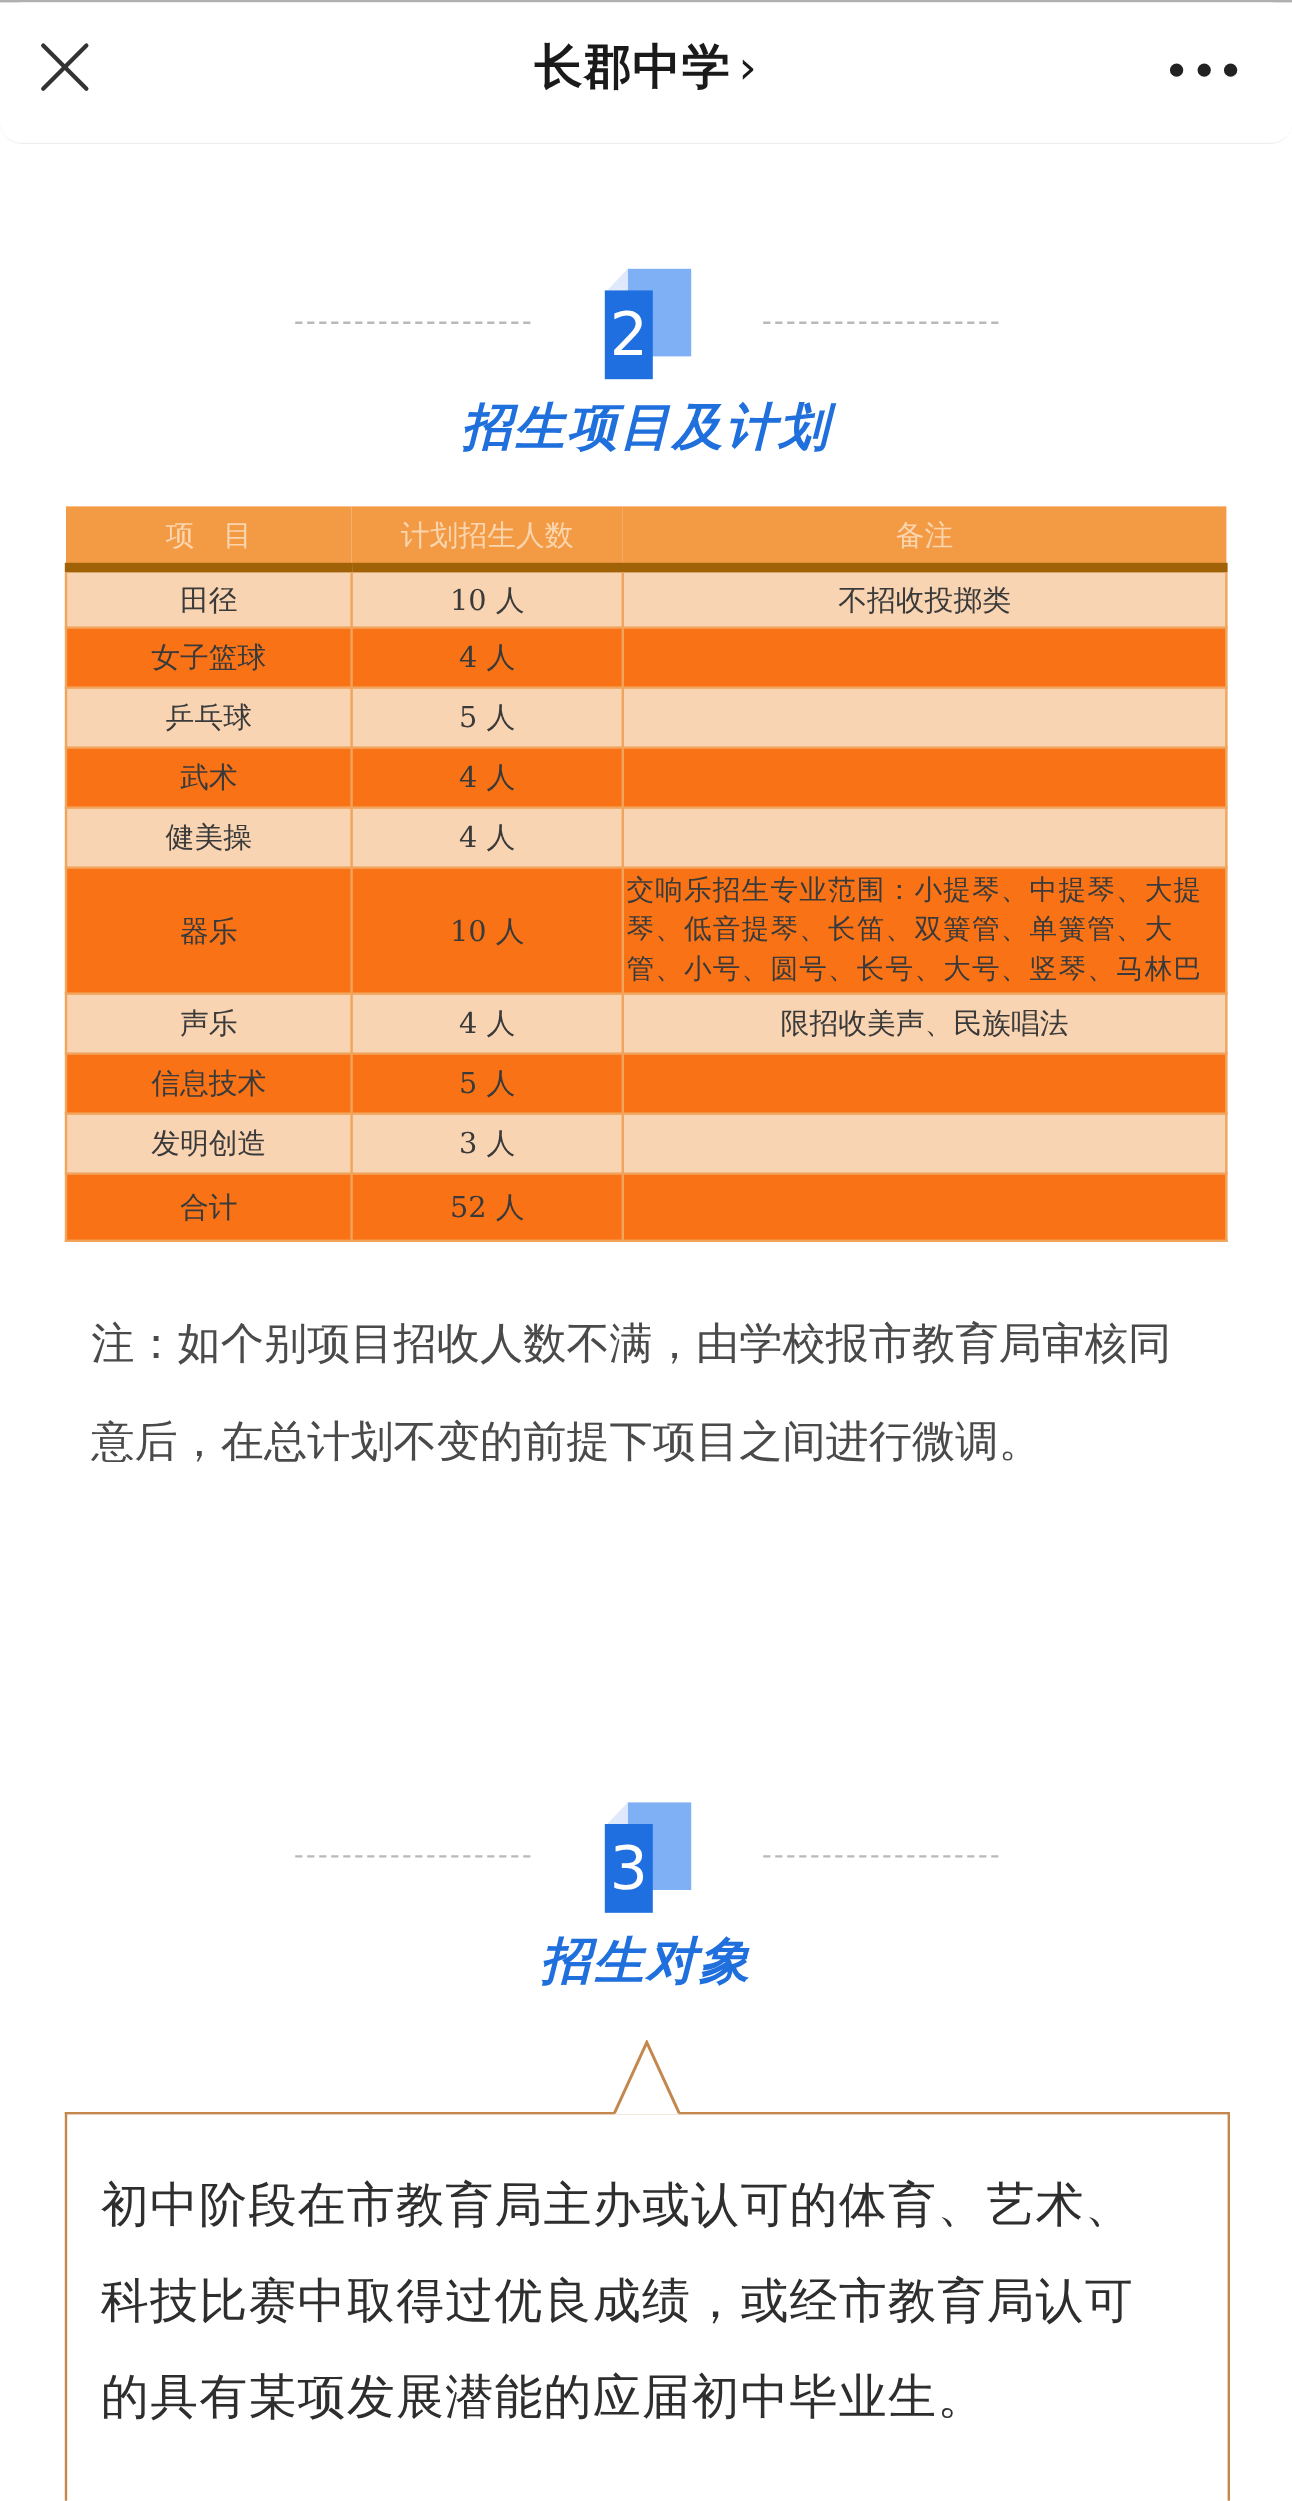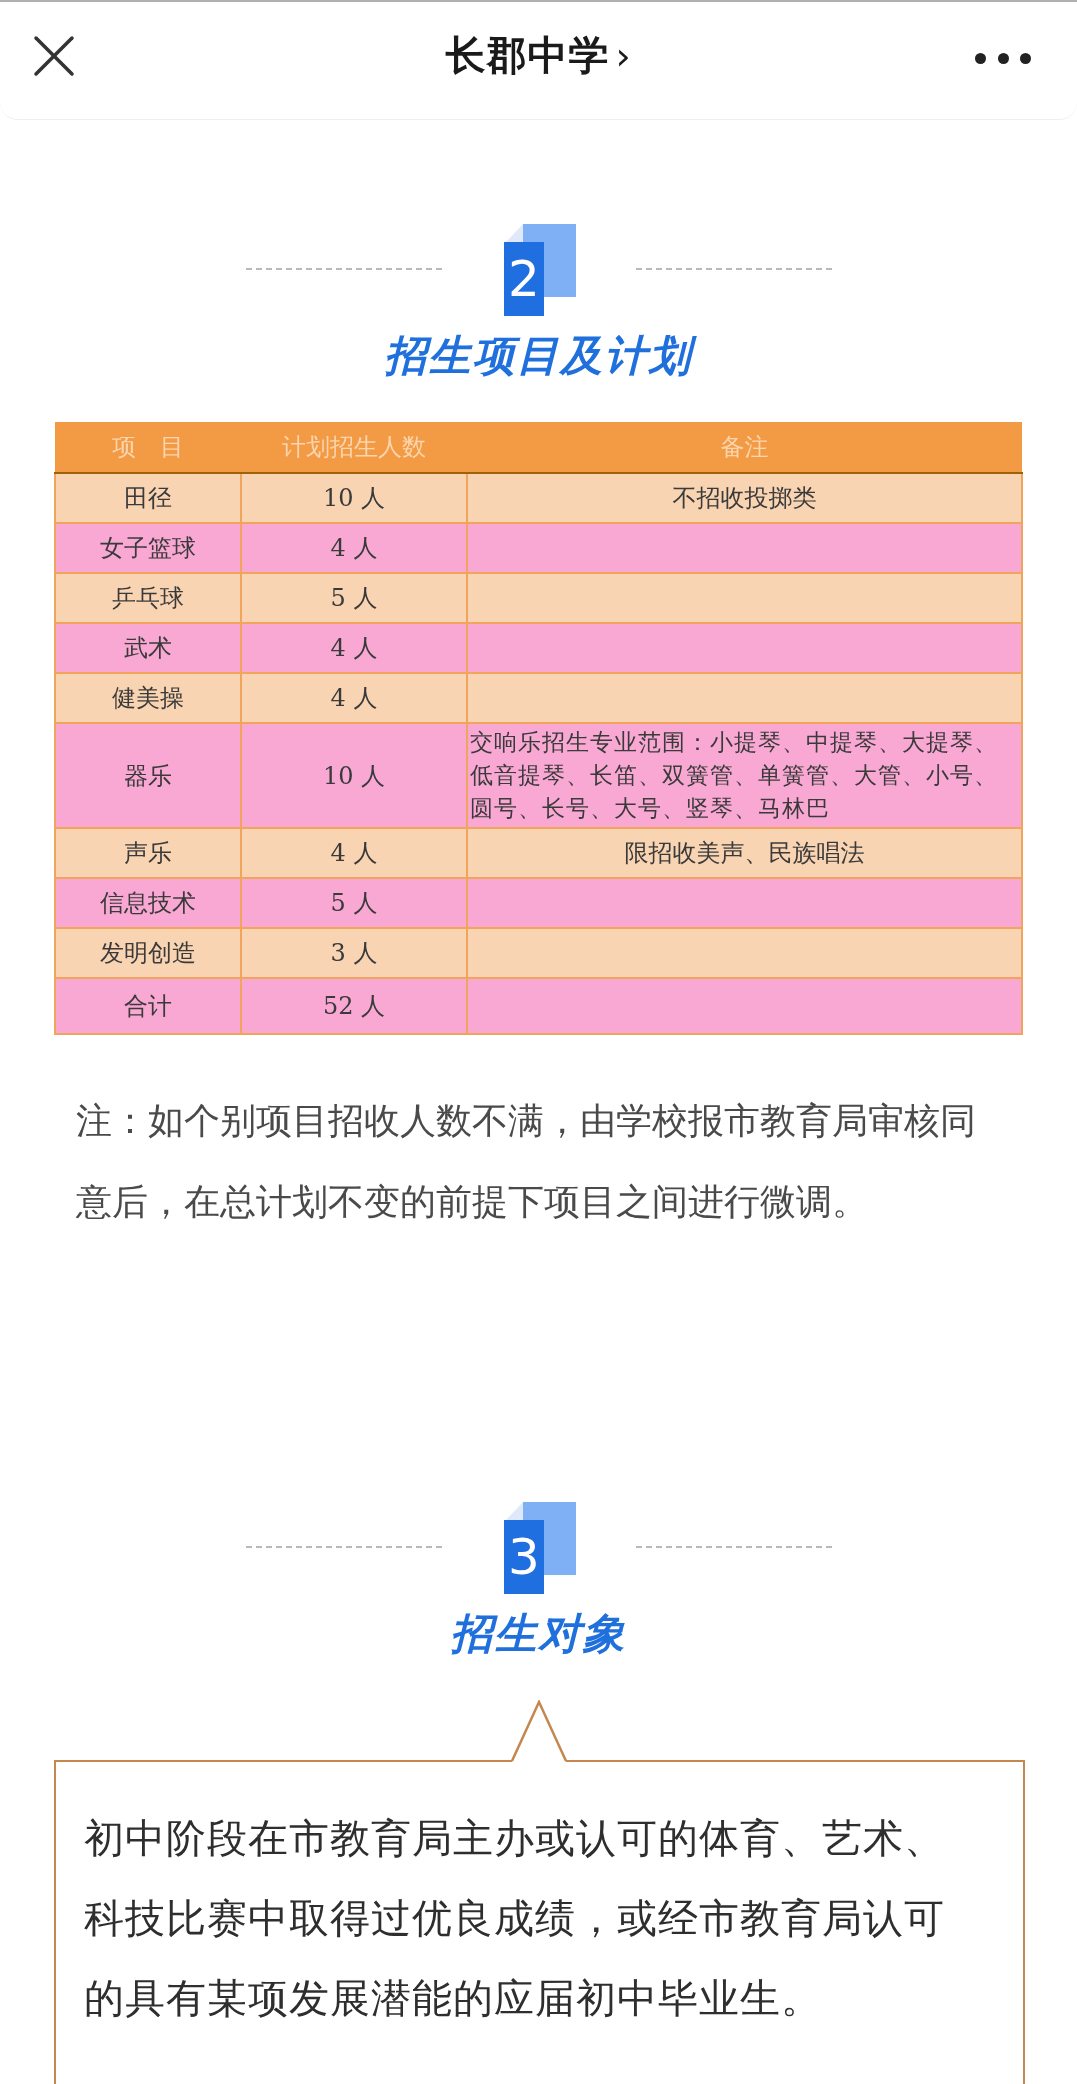--- a/index.html
+++ b/index.html
@@ -17,25 +17,25 @@
   .section-head { position: absolute; left: 0; width: 1077px; height: 170px; }
   .dash { position: absolute; top: 58px; width: 196px; border-top: 2px dashed #b9b9b9; }
   .dash.left { left: 246px; }
   .dash.right { left: 636px; }
   .badge-back { position: absolute; left: 523px; top: 14px; width: 53px; height: 73px; background: #7fb0f5; }
   .badge-fold { position: absolute; left: 506px; top: 14px; width: 0; height: 0; border-left: 17px solid transparent; border-bottom: 18px solid #dfe9fb; }
   .badge-front { position: absolute; left: 504px; top: 32px; width: 40px; height: 74px; background: #1f6fe0; color: #fff; font-size: 50px; line-height: 74px; text-align: center; font-family: "DejaVu Sans", sans-serif; }
   .sec-title { position: absolute; left: 0; right: 0; top: 118px; text-align: center; font-size: 42px; font-weight: bold; color: #1f6fdc; letter-spacing: 2px; font-style: italic; }
 
   table.plan { position: absolute; left: 54px; top: 422px; width: 969px; border-collapse: collapse; font-family: "DejaVu Serif", "Liberation Serif", serif; }
-  table.plan th { background: #f39a45; color: #fbd5ad; font-weight: normal; font-size: 24px; height: 51px; border-bottom: 2px solid #a16207; }
+  table.plan th { background: #f39a45; color: #fbd5ad; font-weight: normal; font-size: 24px; height: 51px; border-bottom: 8px solid #a16207; }
   table.plan td { border: 2px solid #f0a45c; font-size: 24px; color: #3a3a3a; text-align: center; height: 50px; }
   table.plan tr.odd td { background: #f9d4b2; }
-  table.plan tr.even td { background: #f9a8d4; }
-  table.plan td.c1 { width: 186px; margin-left: 44px; }
+  table.plan tr.even td { background: #f97316; }
+  table.plan td.c1 { width: 238px; margin-left: 44px; }
   table.plan td.c2 { width: 226px; }
   table.plan td.note-long { text-align: left; font-size: 23px; line-height: 33px; padding: 2px 2px; letter-spacing: 1px; }
   table.plan tr.tall td { height: 100px; }
   table.plan tr.total td { height: 56px; }
 
   .note { position: absolute; left: 76px; top: 1080px; width: 920px; font-size: 36px; line-height: 81px; color: #4a4a4a; }
 
   .bubble { position: absolute; left: 54px; top: 1760px; width: 971px; height: 340px; border: 2px solid #c4874e; border-bottom: none; }
   .bubble-tip { position: absolute; left: 510px; top: 1700px; width: 60px; height: 64px; }
   .bubble-text { position: absolute; left: 84px; top: 1798px; width: 900px; font-size: 40px; line-height: 80px; color: #2e2e2e; letter-spacing: 1px; }

